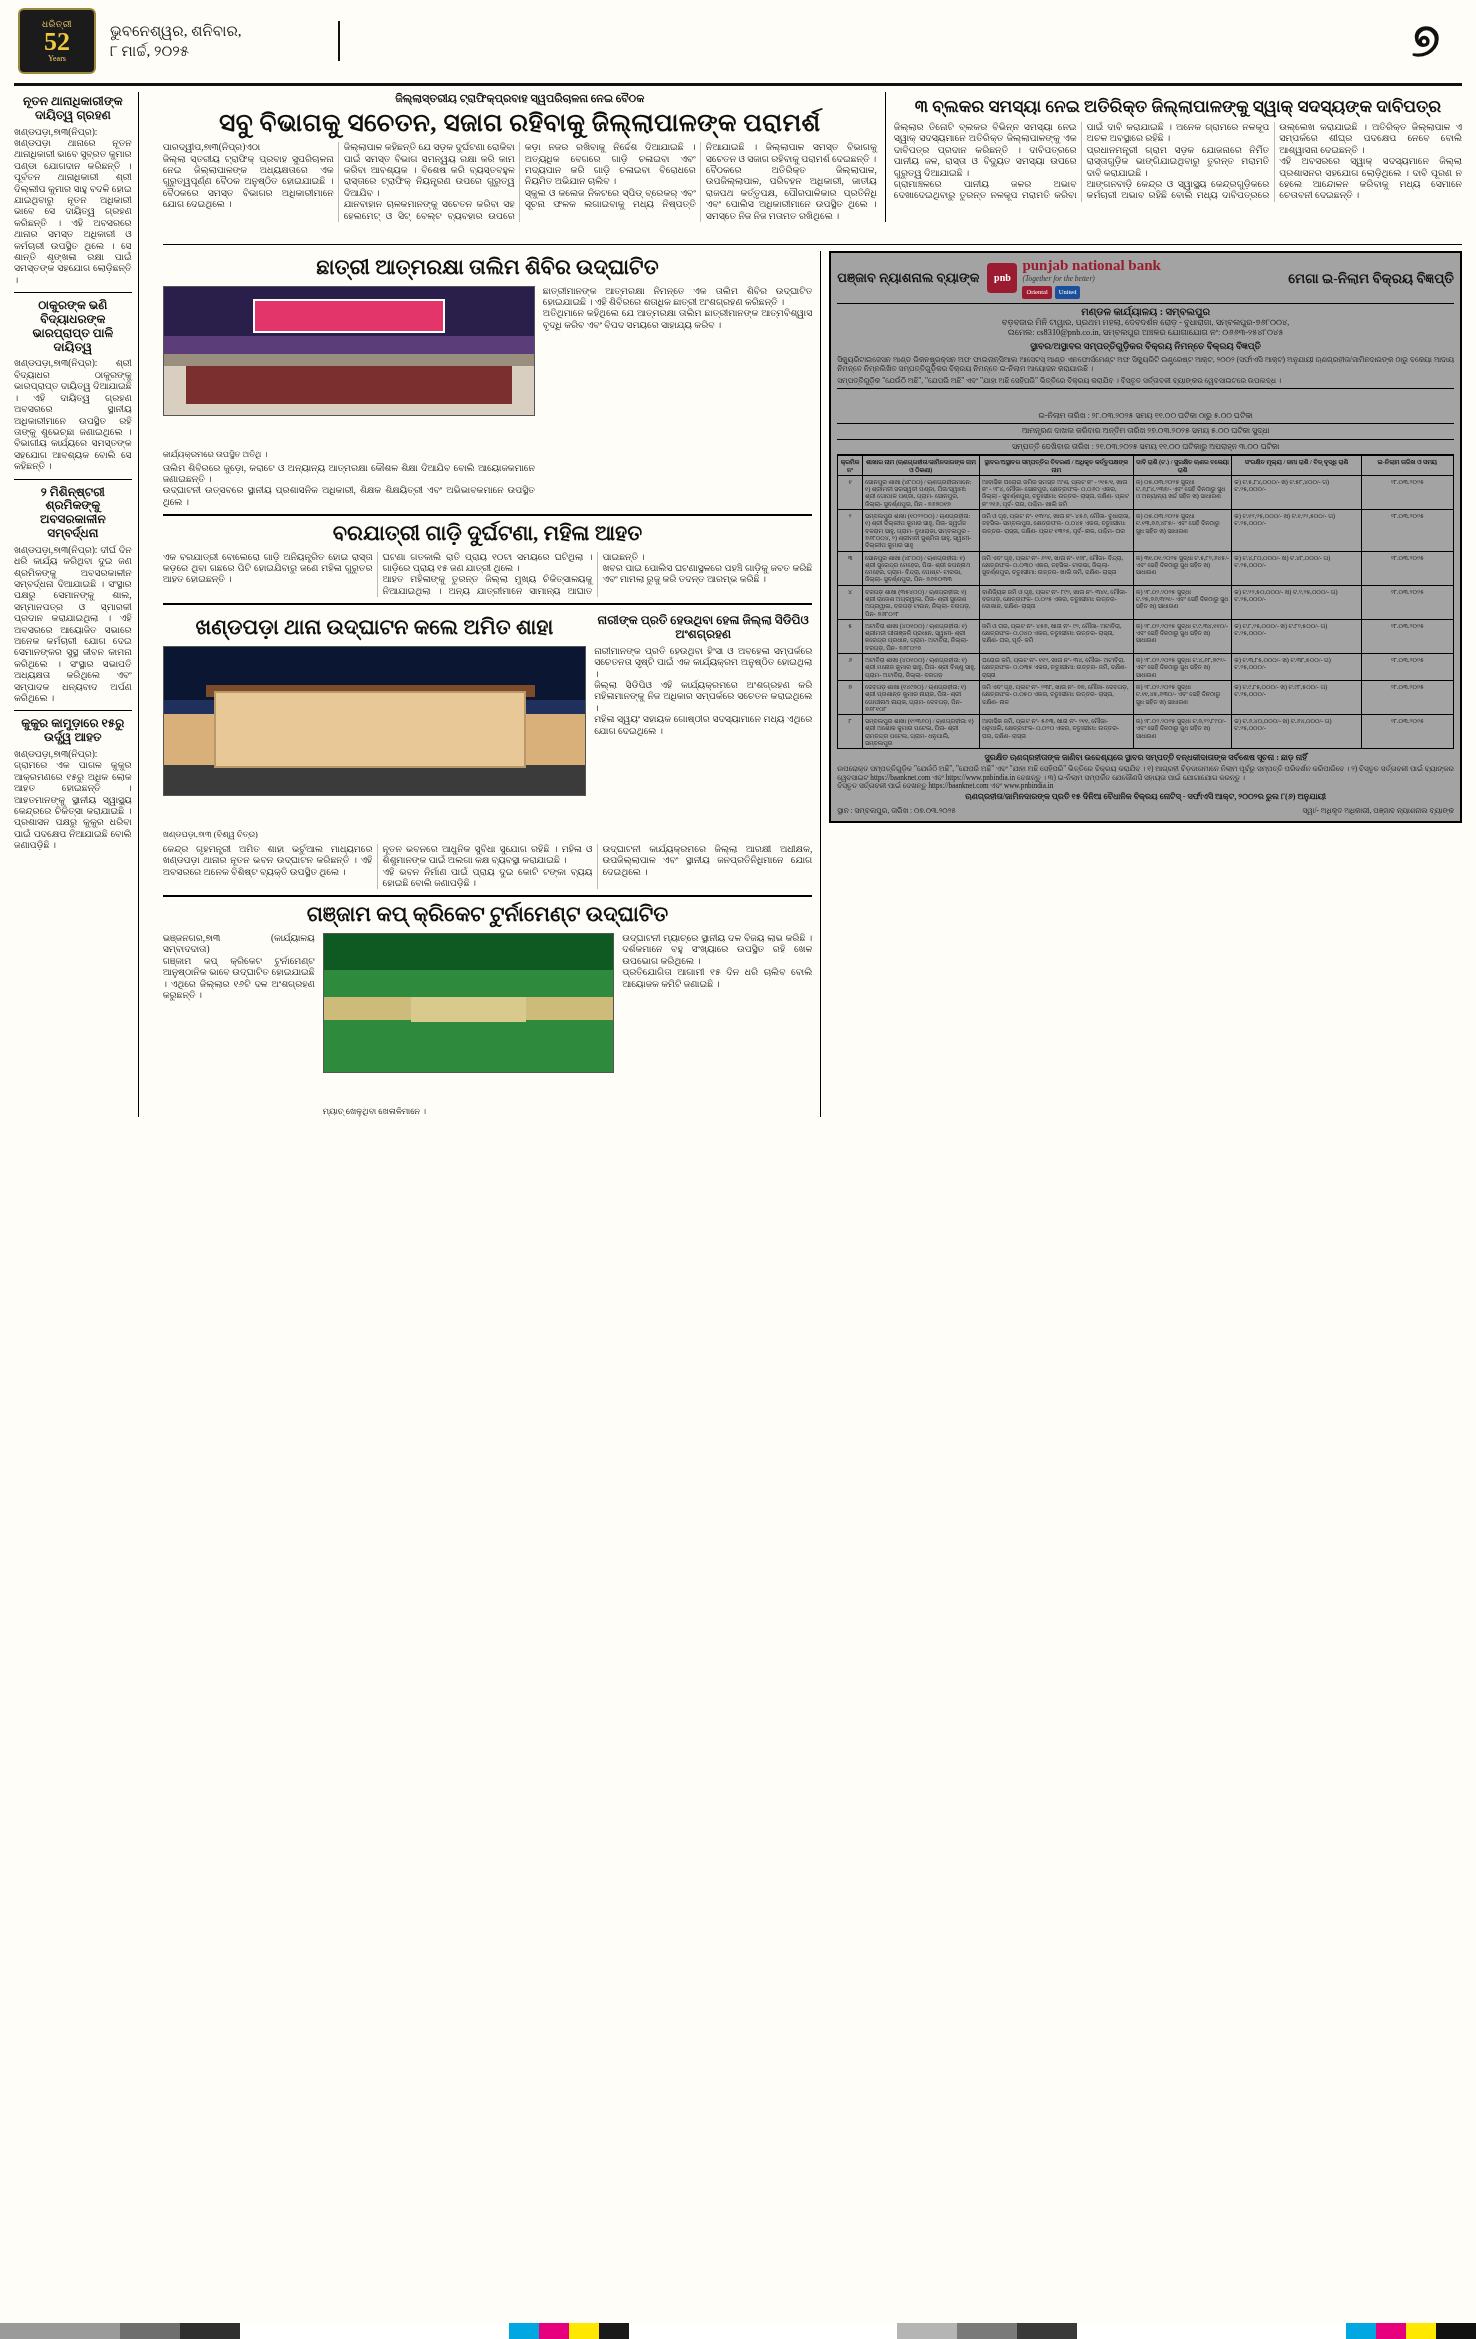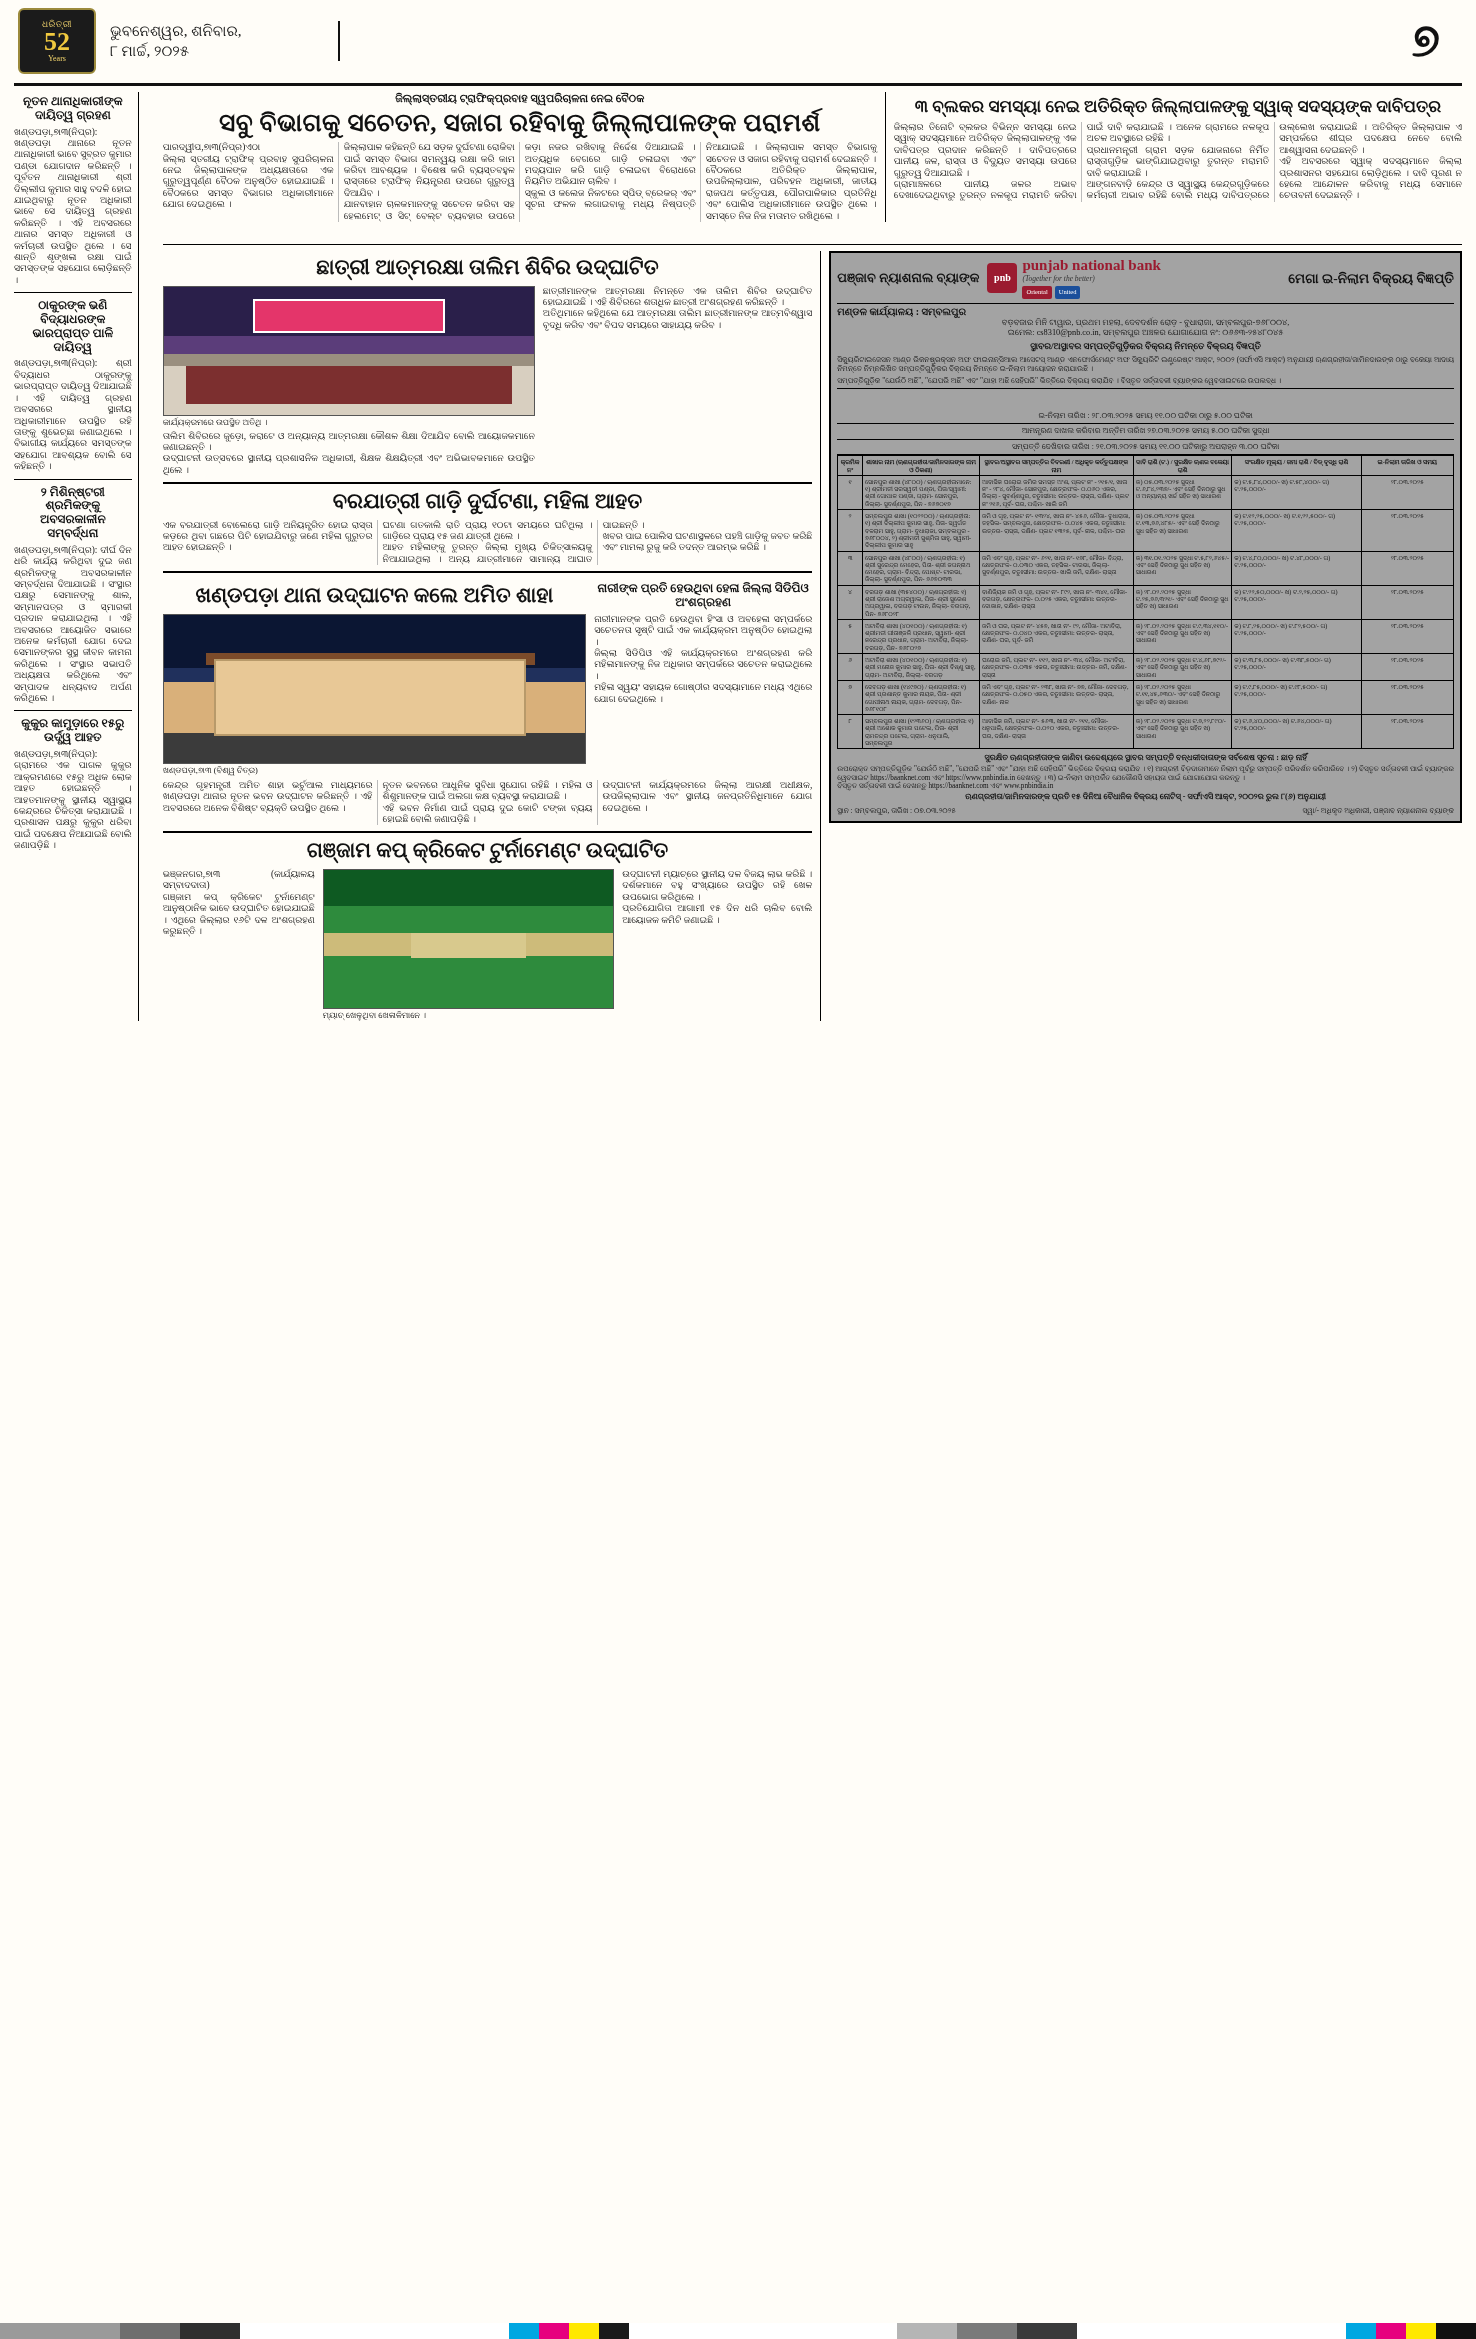--- a/index.html
+++ b/index.html
@@ -57,21 +57,21 @@
   .big-head { font-size:25px; font-weight:bold; text-align:center; letter-spacing:.3px; line-height:1.1; margin:4px 0 6px;}
   .mid-head { font-size:21px; font-weight:bold; text-align:center; line-height:1.12; margin:5px 0 6px;}
   .kicker { font-size:11px; font-weight:bold; text-align:center; line-height:1.15; margin-bottom:4px;}
   .cols3 { column-count:3; column-gap:10px; column-rule:1px solid #bbb;}
   .cols4 { column-count:4; column-gap:10px; column-rule:1px solid #bbb;}
 
   .photo {
     width:100%; border:1px solid #555; display:block;
     background:#c9c9c9; position:relative; overflow:hidden;
   }
-  .cap { font-size:8.4px; line-height:10px; padding-top:2px;}
+  .cap { font-size:8.4px; line-height:10px; padding-top:2px;margin-top:32px;}
 
   
   .ph-seminar{height:130px;background:
     linear-gradient(#2a1f4a 0 38%, #5b3d7a 38% 52%, #9a8f7f 52% 62%, #d8cfc0 62% 100%);}
   .ph-seminar .banner{position:absolute;left:24%;top:10%;width:52%;height:26%;background:#e4356a;border:2px solid #fff;}
   .ph-seminar .tbl{position:absolute;left:6%;top:62%;width:88%;height:30%;background:#7c2f2f;}
   .ph-police{height:150px;background:
     linear-gradient(#0b1633 0 36%, #20305c 36% 45%, #d9b07a 45% 80%, #3b3b3b 80% 100%);}
   .ph-police .bldg{position:absolute;left:12%;top:30%;width:74%;height:52%;background:#e8c896;border:2px solid #b89a6a;}
   .ph-police .roof{position:absolute;left:10%;top:26%;width:78%;height:8%;background:#7c4b2a;}
@@ -88,21 +88,21 @@
   .ad-left { font-size:13px; font-weight:bold; white-space:nowrap;}
   .pnb-logo { display:flex; align-items:center; gap:5px;}
   .pnb-mark { width:30px;height:30px;background:#9b1b30;border-radius:4px;color:#fff;
      font-size:10px;display:flex;align-items:center;justify-content:center;font-weight:bold;}
   .pnb-name { font-size:15px;color:#9b1b30;font-weight:bold;line-height:1.05;}
   .pnb-tag { font-size:7.5px;color:#333;font-style:italic;}
   .ad-right { margin-left:auto; text-align:center; font-size:13.5px;font-weight:bold;line-height:1.15;}
   .chips { display:flex;gap:3px;margin-top:2px;}
   .chip { font-size:6.5px;background:#9b1b30;color:#fff;padding:1px 4px;border-radius:2px;}
   .chip.b { background:#1b4f9b;}
-  .ad-office { font-size:10px;font-weight:bold;margin:3px 0 1px;}
+  .ad-office { text-align:center;font-size:10px;font-weight:bold;margin:3px 0 1px;}
   .ad-addr { text-align:center;font-size:8.3px;line-height:10px;}
   .ad-sub { text-align:center;font-size:9px;font-weight:bold;margin:3px 0;}
   .ad-para { text-align:justify;font-size:7.4px;line-height:9px;margin-bottom:3px;}
   .ad-times { border:1px solid #000;border-left:0;border-right:0;}
   .ad-times div { border-top:1px solid #000; padding:2px 3px; font-size:7.8px; text-align:center;}
   .ad-times div:first-child{border-top:0;margin-top:20px;}
 
   table.auction { width:100%; border-collapse:collapse; font-size:6.2px; line-height:7.3px; table-layout:fixed;}
   table.auction th, table.auction td { border:1px solid #000; padding:2px 2px; vertical-align:top;}
   table.auction th { text-align:center; font-weight:bold; font-size:6.3px;}

